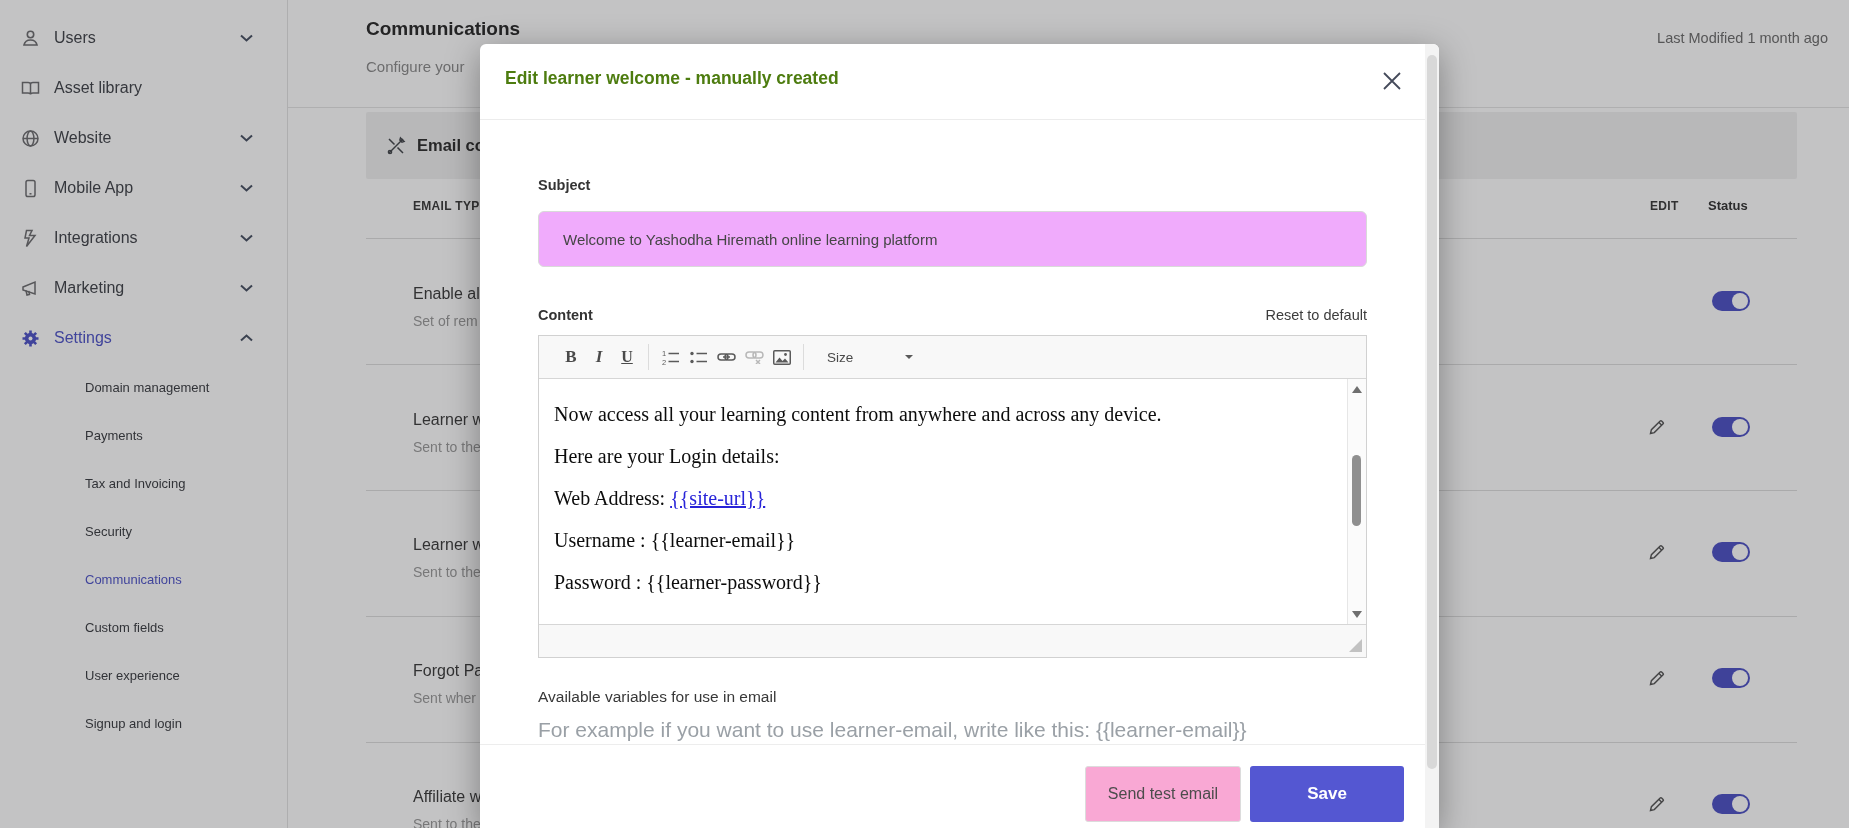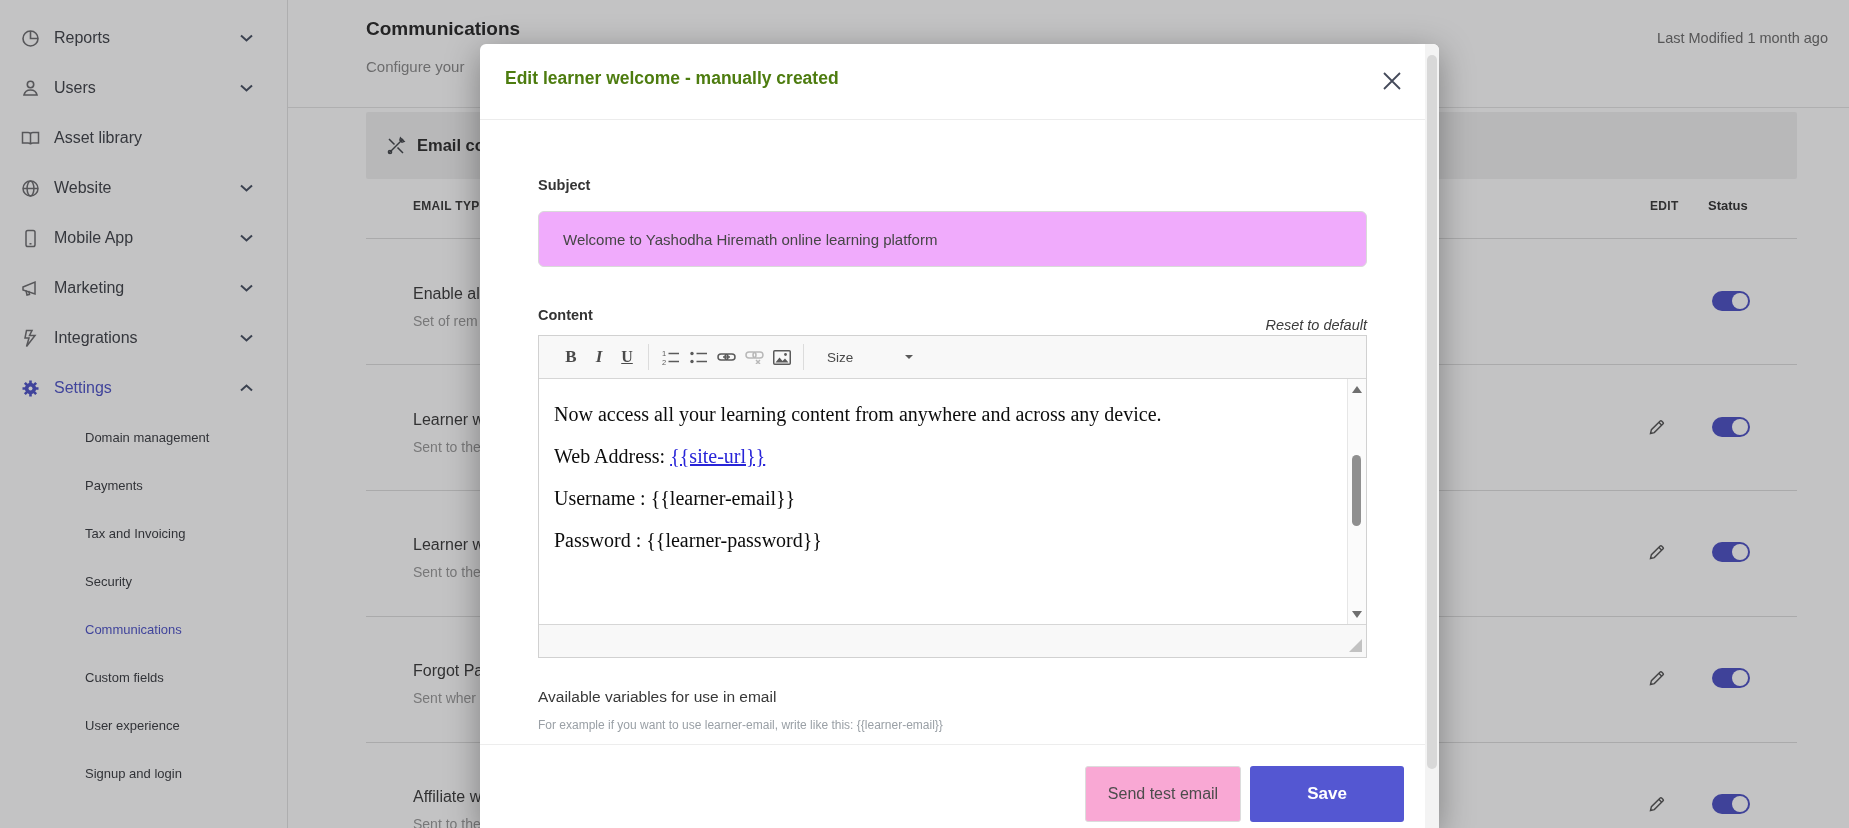--- a/index.html
+++ b/index.html
@@ -46,21 +46,21 @@
   .m-head{position:absolute;left:0;top:0;right:0;height:75px;border-bottom:1px solid #ececec;}
   .m-title{position:absolute;left:25px;top:24px;font-size:17.5px;font-weight:600;color:#4d7c0f;}
   .m-close{position:absolute;right:36px;top:26px;width:22px;height:22px;cursor:pointer;color:#444a5a;display:flex;}
   .m-scroll{position:absolute;right:0;top:0;width:14px;height:784px;background:#f3f3f3;border-radius:0 6px 0 0;}
   .m-thumb{position:absolute;right:2px;top:11px;width:10px;height:714px;background:#d8d8d8;border-radius:5px;}
 
   .f-label{position:absolute;font-size:14.5px;font-weight:600;color:#343434;}
   .subject-input{position:absolute;left:58px;top:167px;width:829px;height:56px;box-sizing:border-box;
                  border:1px solid #d9d9d9;border-radius:6px;padding:0 24px;font-size:15px;color:#454545;
                  font-family:"Liberation Sans",sans-serif;outline:none;background:#f0abfc;}
-  .reset-link{position:absolute;right:72px;top:273px;font-size:14.5px;color:#3c3c3c;cursor:pointer;font-style:italic;}
+  .reset-link{position:absolute;right:72px;top:263px;font-size:14.5px;color:#3c3c3c;cursor:pointer;}
 
   .editor{position:absolute;left:58px;top:291px;width:829px;height:323px;box-sizing:border-box;
           border:1px solid #d1d1d1;background:#fff;}
   .ed-toolbar{position:absolute;left:0;top:0;right:0;height:43px;background:#f8f8f8;border-bottom:1px solid #d6d6d6;
               display:flex;align-items:center;padding-left:18px;box-sizing:border-box;}
   .tb-btn{width:28px;height:27px;display:flex;align-items:center;justify-content:center;cursor:pointer;color:#4a4a4a;}
   .tb-b{font-family:"Liberation Serif",serif;font-weight:700;font-size:17px;}
   .tb-i{font-family:"Liberation Serif",serif;font-weight:700;font-style:italic;font-size:17px;}
   .tb-u{font-family:"Liberation Serif",serif;font-weight:700;font-size:16px;text-decoration:underline;}
   .tb-sep{width:1px;height:26px;background:#dcdcdc;margin:0 7px;}
@@ -78,49 +78,35 @@
   .ed-arrow-up{position:absolute;left:4px;top:7px;width:0;height:0;border-left:5px solid transparent;
                border-right:5px solid transparent;border-bottom:7px solid #6f6f6f;}
   .ed-arrow-down{position:absolute;left:4px;bottom:7px;width:0;height:0;border-left:5px solid transparent;
                border-right:5px solid transparent;border-top:7px solid #6f6f6f;}
   .ed-thumb{position:absolute;left:4px;top:76px;width:9px;height:71px;background:#8f8f8f;border-radius:5px;}
   .ed-status{position:absolute;left:0;right:0;bottom:0;height:32px;background:#f8f8f8;border-top:1px solid #d6d6d6;}
   .ed-grip{position:absolute;right:4px;bottom:5px;width:0;height:0;border-left:13px solid transparent;
            border-bottom:13px solid #c2c2c2;cursor:nwse-resize;}
 
   .vars-title{position:absolute;left:58px;top:644px;font-size:15.5px;color:#383838;}
-  .vars-hint{position:absolute;left:58px;top:674px;font-size:12px;color:#9aa0a6;}
+  .vars-hint{position:absolute;left:58px;top:674px;font-size:21px;color:#9aa0a6;}
   .m-footer-line{position:absolute;left:0;right:14px;top:700px;border-top:1px solid #ededed;}
   .btn-send{position:absolute;left:605px;top:722px;width:156px;height:56px;background:#f9a8d4;border:1px solid #dcdcdc;
             border-radius:3px;font-size:16px;color:#4c4c4c;display:flex;align-items:center;justify-content:center;cursor:pointer;}
   .btn-save{position:absolute;left:770px;top:722px;width:154px;height:56px;background:#5457d2;border:none;
             border-radius:3px;font-size:17px;font-weight:600;color:#fff;display:flex;align-items:center;justify-content:center;cursor:pointer;}
   svg{display:block;}
 </style>
 </head>
 <body>
 
 <div class="app">
 
   <aside class="sidebar">
 
-    <div class="nav-item">
-      <span class="nav-icon">
-        <svg width="19" height="19" viewBox="0 0 19 19" fill="none" stroke="currentColor" stroke-width="1.6">
-            <circle cx="9.5" cy="9.5" r="7.5"></circle>
-            <path d="M9.5 2v7.5H17"></path>
-          </svg>
-      </span>
-      <span class="nav-label">Reports</span>
-      <span class="chev">
-          <svg width="13" height="8" viewBox="0 0 13 8" fill="none" stroke="#4a5365" stroke-width="2">
-            <polyline points="1,1.5 6.5,6.5 12,1.5"></polyline>
-          </svg>
-        </span>
-    </div>
 
     <div class="nav-item">
       <span class="nav-icon">
         <svg width="19" height="19" viewBox="0 0 19 19" fill="none" stroke="currentColor" stroke-width="1.6">
             <circle cx="9.5" cy="5.5" r="3.2"></circle>
             <path d="M3 16c.7-3.3 3.3-5 6.5-5s5.8 1.7 6.5 5z"></path>
           </svg>
       </span>
       <span class="nav-label">Users</span>
       <span class="chev">
@@ -166,39 +152,39 @@
       <span class="chev">
           <svg width="13" height="8" viewBox="0 0 13 8" fill="none" stroke="#4a5365" stroke-width="2">
             <polyline points="1,1.5 6.5,6.5 12,1.5"></polyline>
           </svg>
         </span>
     </div>
 
     <div class="nav-item">
       <span class="nav-icon">
         <svg width="19" height="19" viewBox="0 0 19 19" fill="none" stroke="currentColor" stroke-width="1.5">
+            <path d="M11 1.5H5.5L4 9h4l-2.5 8.5L14 6.5H8.5z"></path>
+          </svg>
+      </span>
+      <span class="nav-label">Integrations</span>
+      <span class="chev">
+          <svg width="13" height="8" viewBox="0 0 13 8" fill="none" stroke="#4a5365" stroke-width="2">
+            <polyline points="1,1.5 6.5,6.5 12,1.5"></polyline>
+          </svg>
+        </span>
+    </div>
+
+    <div class="nav-item">
+      <span class="nav-icon">
+        <svg width="19" height="19" viewBox="0 0 19 19" fill="none" stroke="currentColor" stroke-width="1.5">
             <path d="M2 8l12-5v12L2 11zM2 8v3"></path>
             <path d="M5 11.5l1 4.5 2.5-.6-.8-3.6"></path>
           </svg>
       </span>
       <span class="nav-label">Marketing</span>
-      <span class="chev">
-          <svg width="13" height="8" viewBox="0 0 13 8" fill="none" stroke="#4a5365" stroke-width="2">
-            <polyline points="1,1.5 6.5,6.5 12,1.5"></polyline>
-          </svg>
-        </span>
-    </div>
-
-    <div class="nav-item">
-      <span class="nav-icon">
-        <svg width="19" height="19" viewBox="0 0 19 19" fill="none" stroke="currentColor" stroke-width="1.5">
-            <path d="M11 1.5H5.5L4 9h4l-2.5 8.5L14 6.5H8.5z"></path>
-          </svg>
-      </span>
-      <span class="nav-label">Integrations</span>
       <span class="chev">
           <svg width="13" height="8" viewBox="0 0 13 8" fill="none" stroke="#4a5365" stroke-width="2">
             <polyline points="1,1.5 6.5,6.5 12,1.5"></polyline>
           </svg>
         </span>
     </div>
 
     <div class="nav-item active">
       <span class="nav-icon">
         <svg width="19" height="19" viewBox="0 0 19 19">
@@ -386,20 +372,21 @@
               <circle cx="12.5" cy="4.5" r="1.4" fill="currentColor"></circle>
             </svg>
         </span>
         <span class="tb-sep"></span>
         <span class="tb-size">Size</span>
         <span class="tb-caret"></span>
       </div>
 
       <div class="ed-content">
         <p><span>Now access all your learning content from anywhere and across any device.</span><a class="ed-link"></a></p>
+        <p><span>Here are your Login details:</span><a class="ed-link"></a></p>
         <p><span>Web Address: </span><a class="ed-link">{{site-url}}</a></p>
         <p><span>Username : {{learner-email}}</span><a class="ed-link"></a></p>
         <p><span>Password : {{learner-password}}</span><a class="ed-link"></a></p>
       </div>
 
       <div class="ed-scroll">
         <span class="ed-arrow-up"></span>
         <span class="ed-thumb"></span>
         <span class="ed-arrow-down"></span>
       </div>

